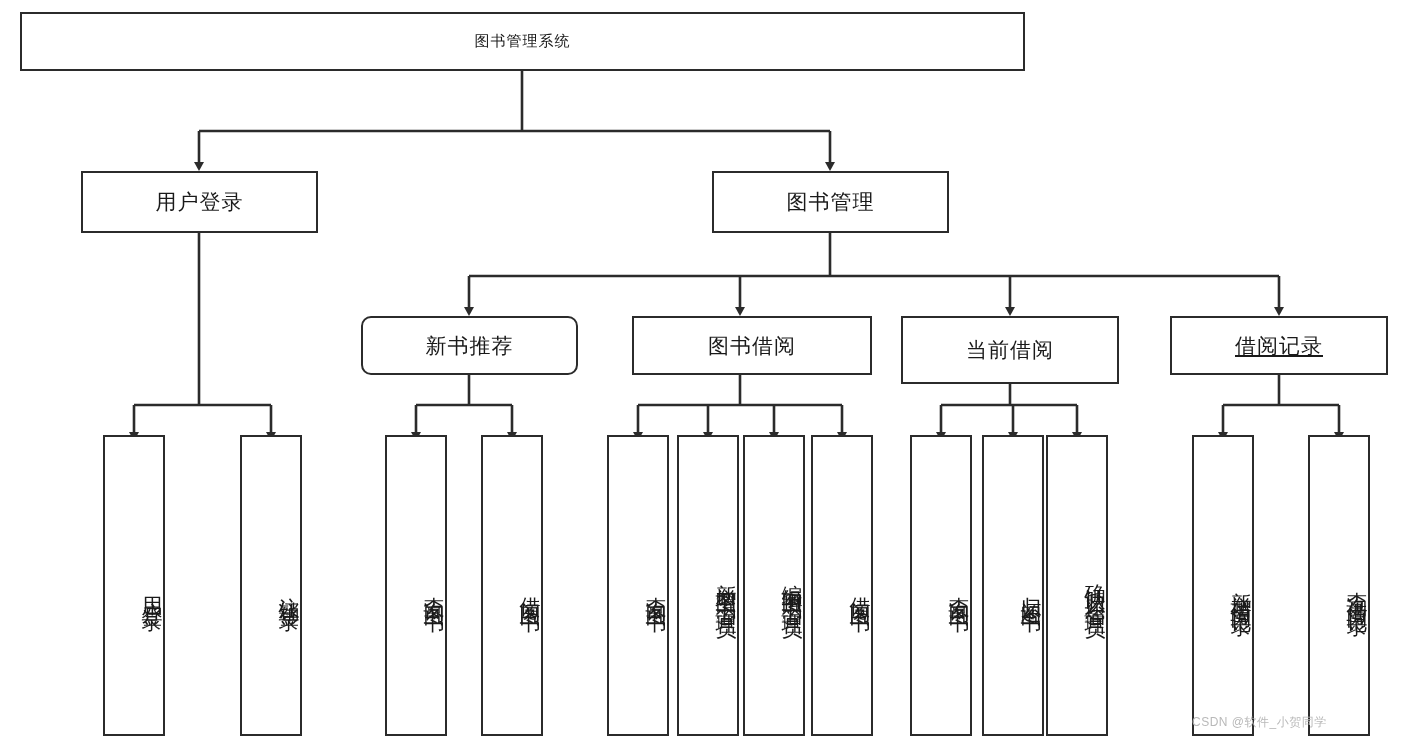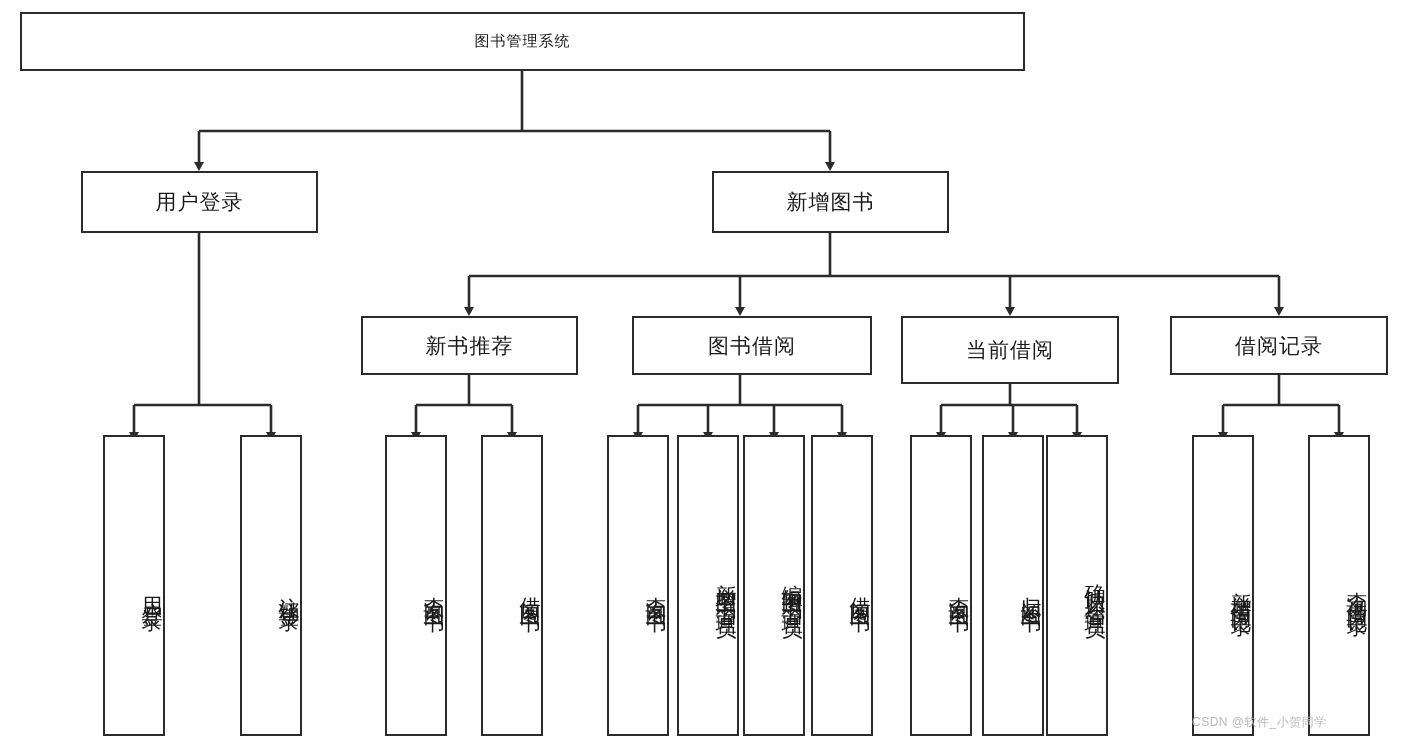--- a/index.html
+++ b/index.html
@@ -120,33 +120,33 @@
   </svg>
 
   <div class="node h root" style="left:20px;top:12px;width:1005px;height:59px;">
     <span>图书管理系统</span>
   </div>
 
   <div class="node h" style="left:81px;top:171px;width:237px;height:62px;">
     <span>用户登录</span>
   </div>
   <div class="node h" style="left:712px;top:171px;width:237px;height:62px;">
-    <span>新增图书</span>
+    <span>图书管理</span>
   </div>
 
-  <div class="node h" style="left:361px;top:316px;width:217px;height:59px;">
+  <div class="node h" style="left:361px;top:316px;width:217px;height:59px;border-radius:10px;">
     <span>新书推荐</span>
   </div>
   <div class="node h" style="left:632px;top:316px;width:240px;height:59px;">
     <span>图书借阅</span>
   </div>
   <div class="node h" style="left:901px;top:316px;width:218px;height:68px;">
     <span>当前借阅</span>
   </div>
-  <div class="node h" style="left:1170px;top:316px;width:218px;height:59px;">
+  <div class="node h" style="left:1170px;top:316px;width:218px;height:59px;text-decoration:underline;">
     <span>借阅记录</span>
   </div>
 
   <div class="node v" style="left:103px;top:435px;width:62px;height:301px;">
     <span class="vtext">用户登录</span>
   </div>
   <div class="node v" style="left:240px;top:435px;width:62px;height:301px;">
     <span class="vtext">注销登录</span>
   </div>
 

